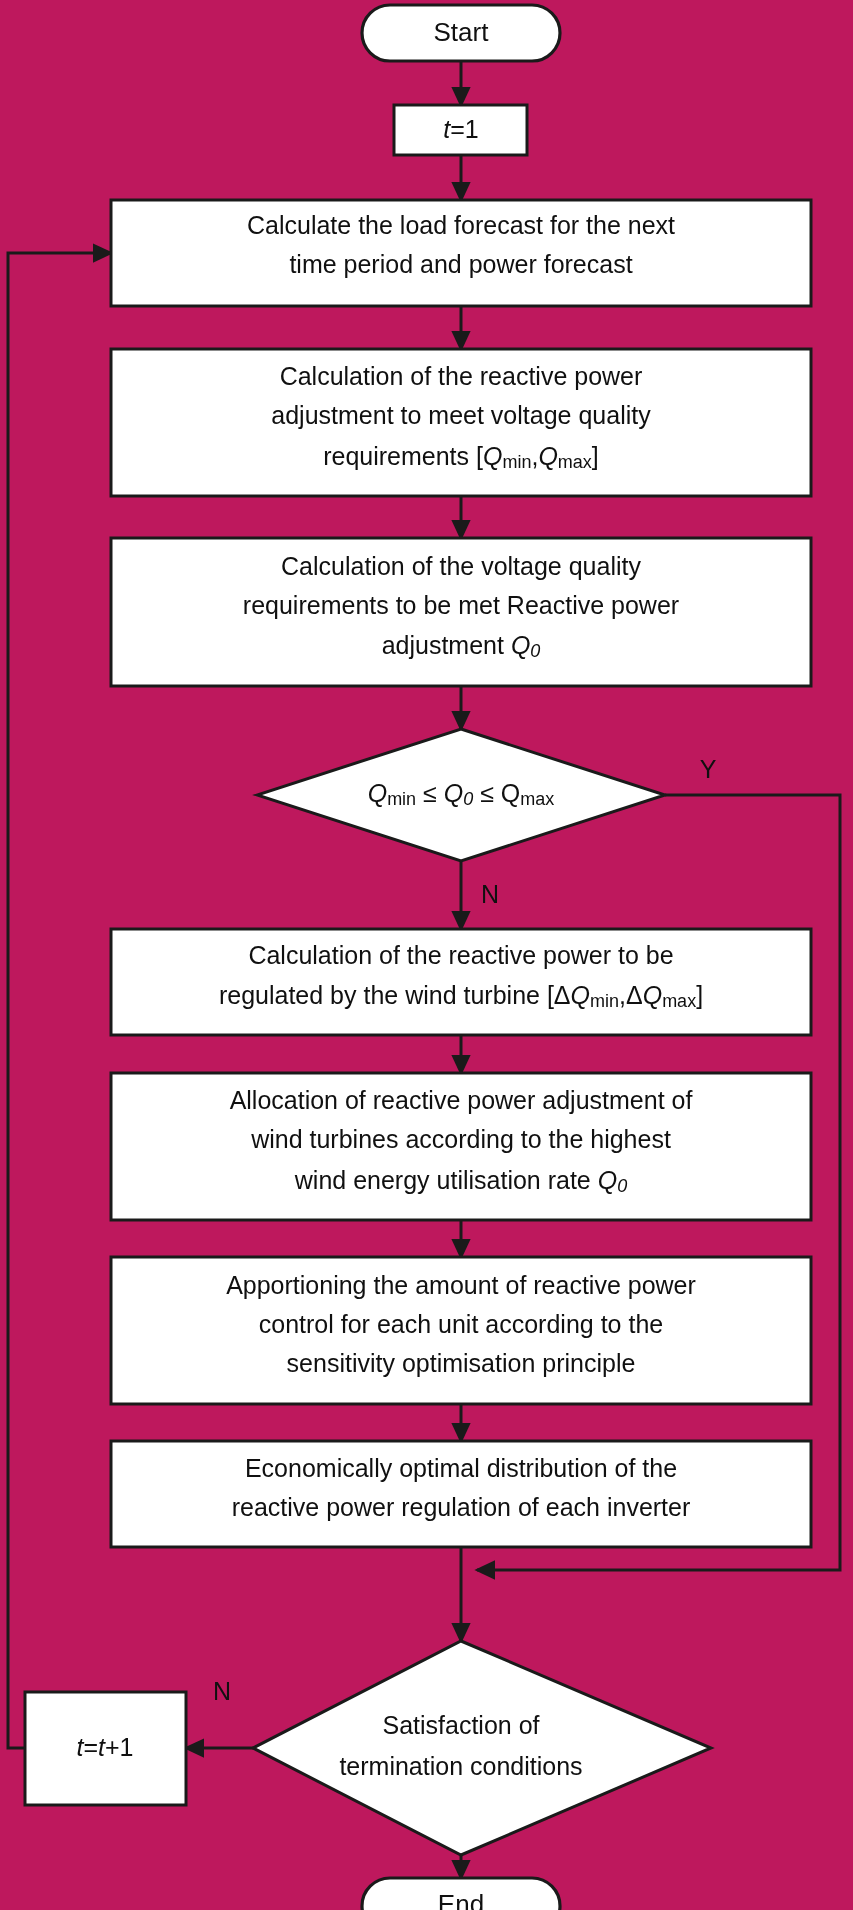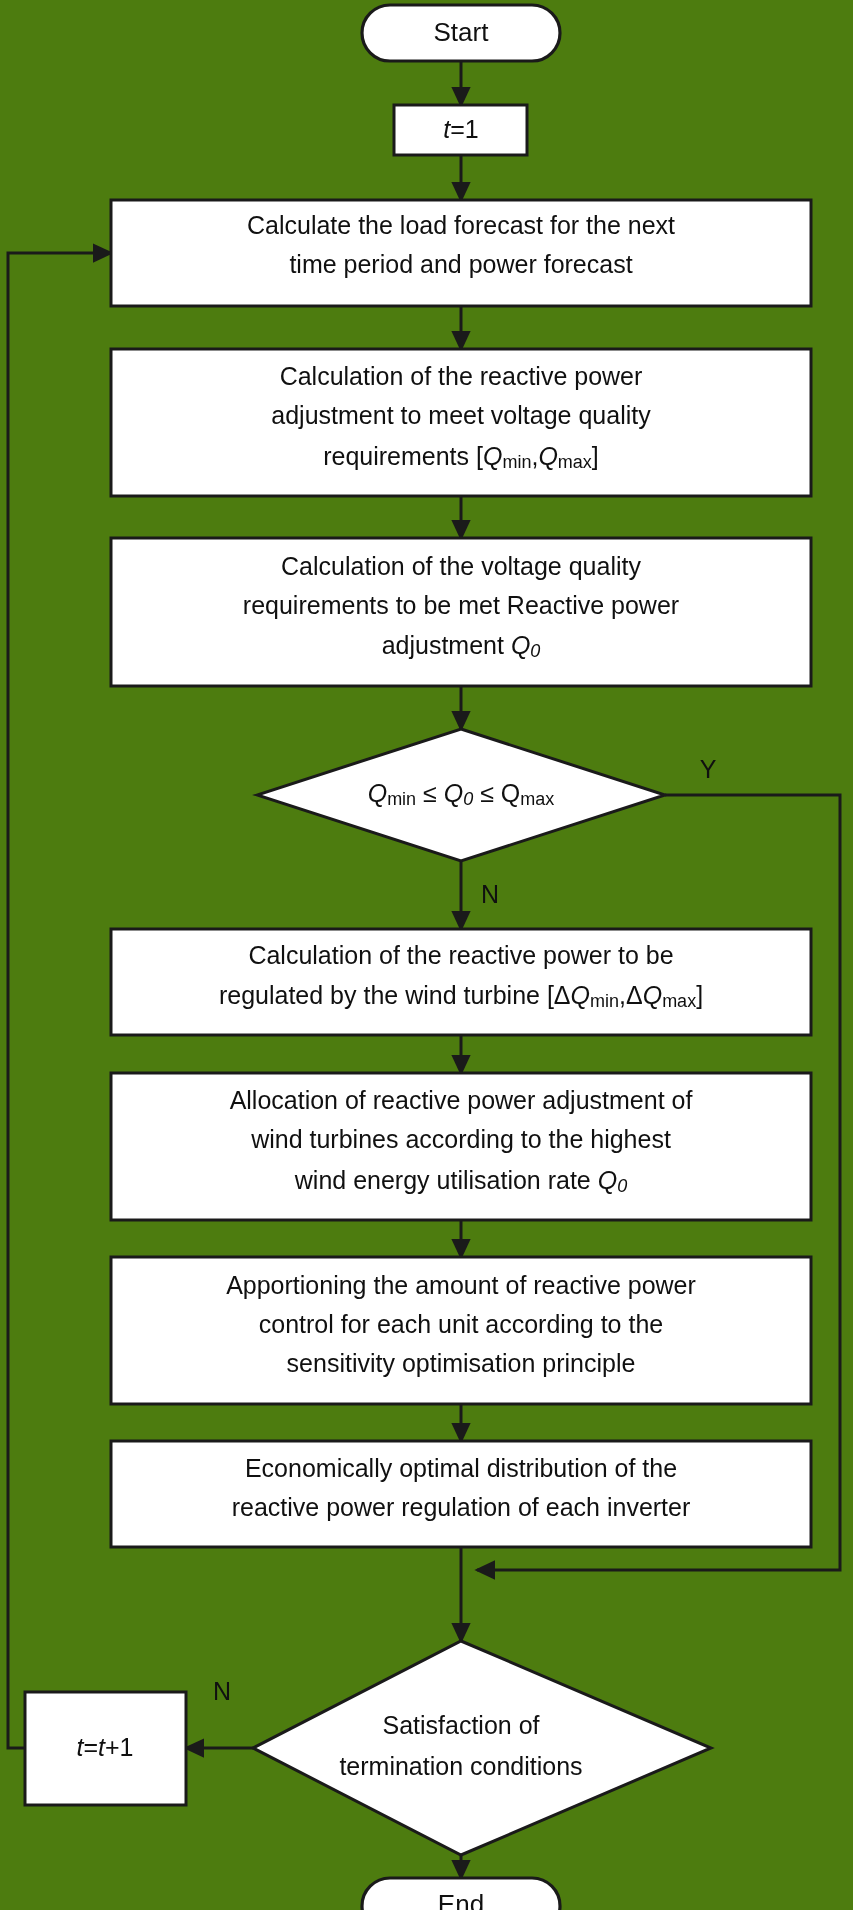--- a/index.html
+++ b/index.html
@@ -1,17 +1,17 @@
 <!DOCTYPE html>
 <html><head>
 <meta charset="utf-8">
 <style>
   html,body{margin:0;padding:0;background:#ffffff;}
   body{font-family:"Liberation Sans",sans-serif;}
-  #stage{position:relative;width:853px;height:1910px;background:#4d7c0f;overflow:hidden;}
+  #stage{position:relative;width:853px;height:1910px;background:#be185d;overflow:hidden;}
   svg#flow{position:absolute;left:0;top:0;width:853px;height:1910px;}
   .shape{fill:#ffffff;stroke:#1a1a1a;stroke-width:3;}
   .shape-term{fill:#ffffff;stroke:#1a1a1a;stroke-width:3.2;}
   .conn{stroke:#1a1a1a;stroke-width:3;fill:none;stroke-linecap:butt;stroke-linejoin:miter;}
   .nodetext{font-family:"Liberation Sans",sans-serif;font-size:25px;fill:#101010;text-anchor:middle;dominant-baseline:middle;}
   .nodetext.term{font-size:26px;}
   .edgelabel{font-family:"Liberation Sans",sans-serif;font-size:25px;fill:#101010;text-anchor:middle;}
   .ital{font-style:italic;}
   .sub{font-size:18px;}
   .subital{font-size:18px;font-style:italic;}

